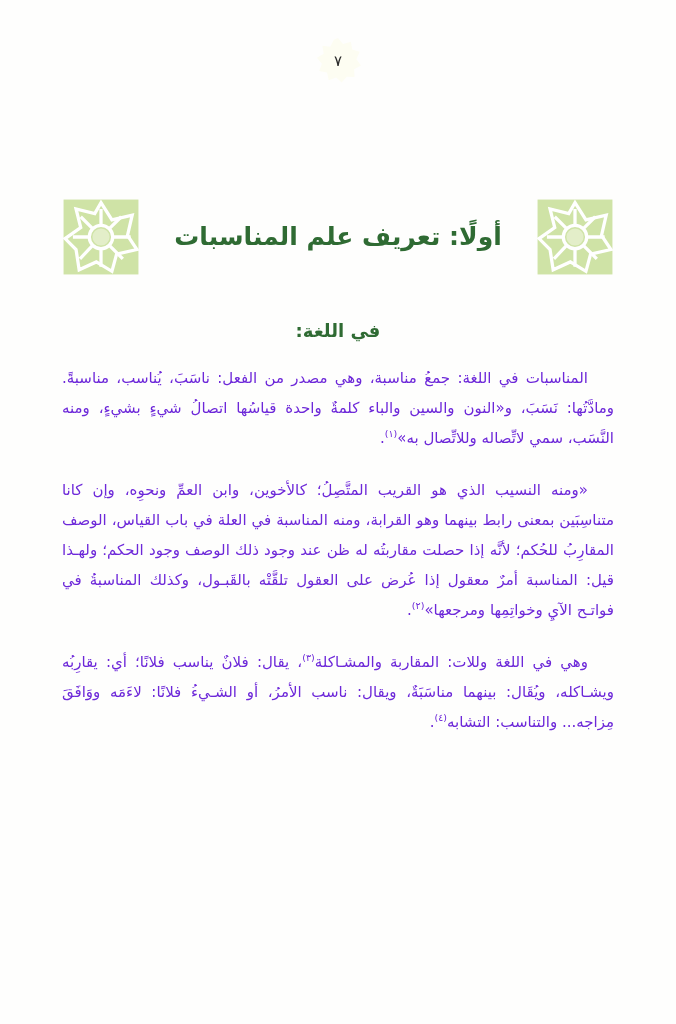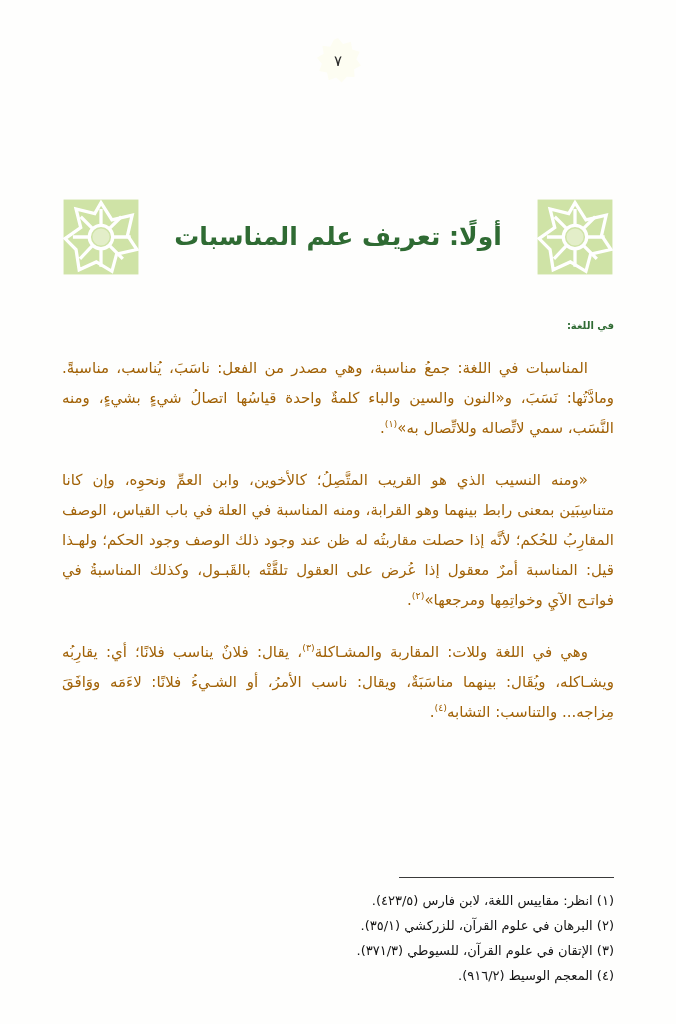--- a/index.html
+++ b/index.html
@@ -91,30 +91,30 @@
     position: absolute;
     top: 320px;
     right: 62px;
     left: 62px;
     direction: rtl;
     text-align: justify;
   }
   .subhead {
     font-family: "DejaVu Sans", sans-serif;
     font-weight: bold;
-    font-size: 10px;
+    font-size: 18px;
     color: #2f6b33;
     margin: 0 0 22px 0;
-    text-align: right;
+    text-align: center;
   }
   p.para {
     font-family: "DejaVu Sans", "Liberation Sans", sans-serif;
     font-size: 15px;
     line-height: 30px;
-    color: #a16207;
+    color: #6d28d9;
     margin: 0 0 22px 0;
     text-align: justify;
     text-justify: inter-word;
     text-indent: 26px;
   }
   p.para.last-of-group {
     margin-bottom: 24px;
   }
   sup.fn {
     font-size: 9.5px;
@@ -203,23 +203,14 @@
     <h2 class="subhead">في اللغة:</h2>
 
     <p class="para"><span>المناسبات في اللغة: جمعُ مناسبة، وهي مصدر من الفعل: ناسَبَ، يُناسب، مناسبةً. ومادَّتُها: نَسَبَ، و«النون والسين والباء كلمةٌ واحدة قياسُها اتصالُ شيءٍ بشيءٍ، ومنه النَّسَب، سمي لاتِّصاله وللاتِّصال به»</span><sup class="fn">(١)</sup>.</p>
 
     <p class="para"><span>«ومنه النسيب الذي هو القريب المتَّصِلُ؛ كالأخوين، وابن العمِّ ونحوِه، وإن كانا متناسِبَين بمعنى رابط بينهما وهو القرابة، ومنه المناسبة في العلة في باب القياس، الوصف المقارِبُ للحُكم؛ لأنَّه إذا حصلت مقاربتُه له ظن عند وجود ذلك الوصف وجود الحكم؛ ولهـذا قيل: المناسبة أمرٌ معقول إذا عُرض على العقول تلقَّتْه بالقَبـول، وكذلك المناسبةُ في فواتـح الآيِ وخواتِمِها ومرجعها»</span><sup class="fn">(٢)</sup>.</p>
 
     <p class="para last-of-group"><span>وهي في اللغة وللات: المقاربة والمشـاكلة</span><sup class="fn">(٣)</sup><span>، يقال: فلانٌ يناسب فلانًا؛ أي: يقارِبُه ويشـاكله، ويُقَال: بينهما مناسَبَةٌ، ويقال: ناسب الأمرُ، أو الشـيءُ فلانًا: لاءَمَه ووَافَقَ مِزاجه... والتناسب: التشابه</span><sup class="fn">(٤)</sup>.</p>
 
   </div>
 
-  <div class="footnotes">
-    <div class="fn-rule"></div>
-    <ul class="fn-list">
-      <li class="fn-item">(١) انظر: مقاييس اللغة، لابن فارس (٤٢٣/٥).</li>
-      <li class="fn-item">(٢) البرهان في علوم القرآن، للزركشي (٣٥/١).</li>
-      <li class="fn-item">(٣) الإتقان في علوم القرآن، للسيوطي (٣٧١/٣).</li>
-      <li class="fn-item">(٤) المعجم الوسيط (٩١٦/٢).</li>
-    </ul>
-  </div>
 
 </div>
 
 </body></html>

